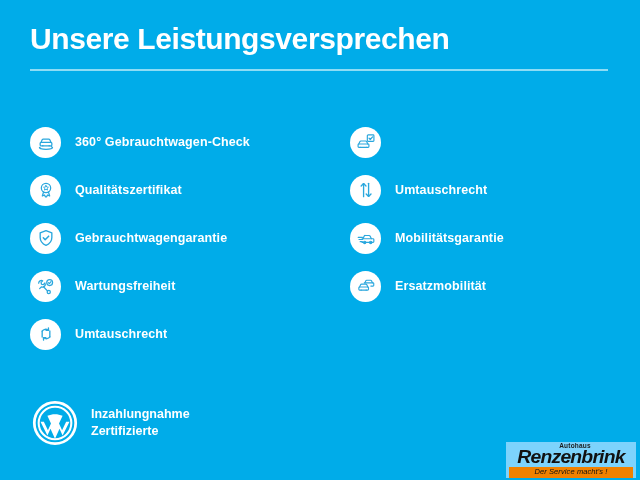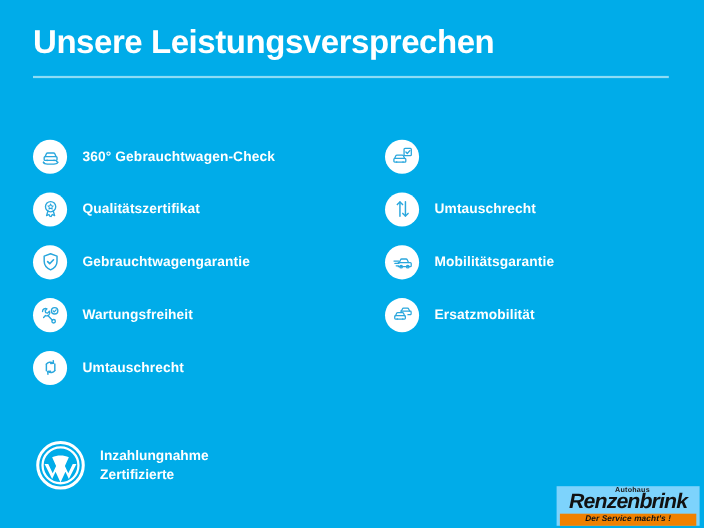--- a/index.html
+++ b/index.html
@@ -143,21 +143,21 @@
   #dealer-bar {
     margin-top: 1px;
     background: #F08100;
     height: 11px;
     display: flex;
     align-items: center;
     justify-content: center;
   }
   #dealer-slogan {
     font-size: 7.5px;
-    font-weight: bold;
+    font-weight: normal;
     font-style: italic;
     color: #111111;
     letter-spacing: 0.1px;
     line-height: 1;
   }
 </style>
 </head>
 <body>
 
 <div id="page">

